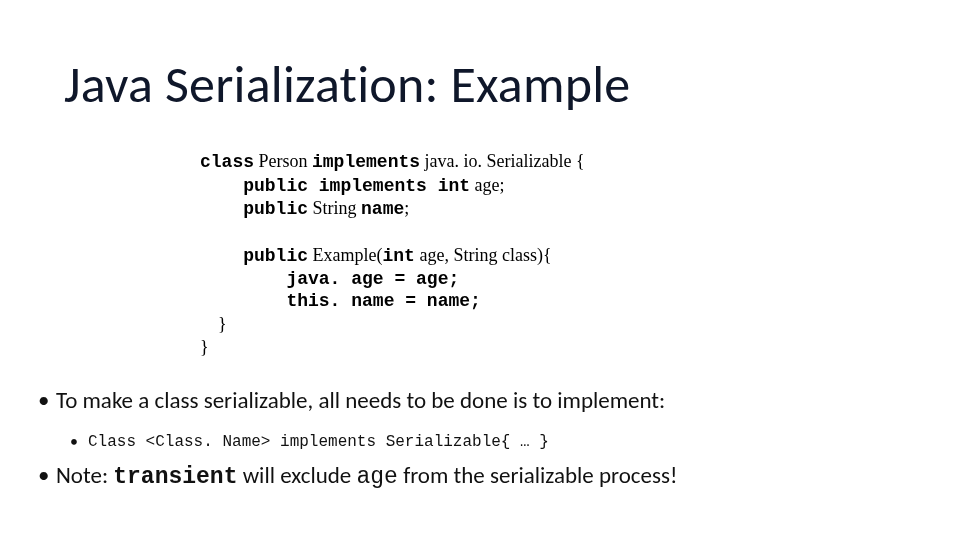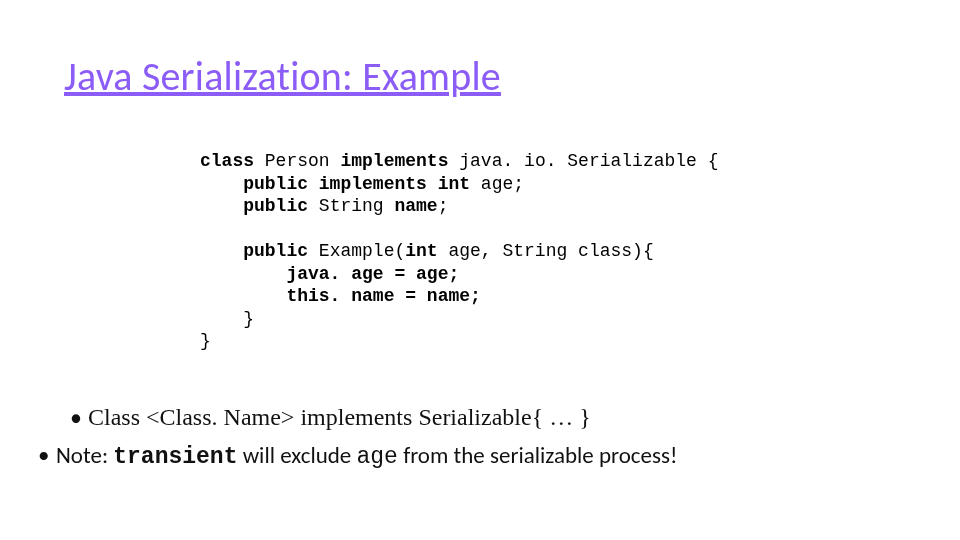--- a/index.html
+++ b/index.html
@@ -15,38 +15,37 @@
   .slide {
     position: relative;
     width: 960px;
     height: 540px;
     box-sizing: border-box;
   }
   .title {
     position: absolute;
     left: 64px;
     top: 52px;
-    font-size: 40px;
+    font-size: 52px;
     font-weight: 400;
-    color: #8b5cf6;
+    color: #0f172a;
     letter-spacing: 0.2px;
-    text-decoration: underline;
   }
   .code-block {
     position: absolute;
     left: 200px;
     top: 150px;
     font-family: "Courier New", Courier, monospace;
     font-size: 18px;
     line-height: 1.25;
     white-space: pre;
     font-weight: bold;
     color: #000;
   }
-  .code-block .nb { font-weight: normal; }
+  .code-block .nb { font-weight: normal; font-family: Liberation Serif, serif; }
   .bullets {
     position: absolute;
     left: 38px;
     top: 386px;
     right: 30px;
   }
   .b1 {
     font-size: 23px;
     line-height: 1.3;
     margin: 0 0 2px 0;
@@ -54,27 +53,27 @@
     position: relative;
     color: #111;
   }
   .b1::before {
     content: "•";
     position: absolute;
     left: 0;
     top: 0;
   }
   .b2 {
-    font-size: 24px;
+    font-size: 16px;
     line-height: 1.3;
     margin: 16px 0 8px 0;
     padding-left: 18px;
     position: relative;
     margin-left: 32px;
-    font-family: Liberation Serif, serif;
+    font-family: Liberation Mono, monospace;
     color: #111;
   }
   .b2::before {
     content: "•";
     position: absolute;
     left: 0;
     top: 0;
     font-family: Calibri, Arial, sans-serif;
   }
   .mono { font-family: "Courier New", Courier, monospace; }
@@ -91,19 +90,20 @@
 <span>    public implements int</span><span class="nb"> age;</span>
 <span>    public</span><span class="nb"> String </span><span>name</span><span class="nb">;</span>
 <span class="nb"></span>
 <span>    public</span><span class="nb"> Example(</span><span>int</span><span class="nb"> age, String class){</span>
 <span>        java. age = age;</span>
 <span>        this. name = name;</span>
 <span class="nb">    }</span>
 <span class="nb">}</span></div>
 
   <div class="bullets">
+    <div class="b1">To make a class serializable, all needs to be done is to implement:</div>
     <div class="b2">Class &lt;Class. Name&gt; implements Serializable{ … }</div>
     <div class="b1">
       <span>Note: </span><span class="mono bold">transient</span><span> will exclude </span><span class="mono">age</span><span> from the serializable process!</span>
     </div>
   </div>
 
 </div>
 
 </body></html>

